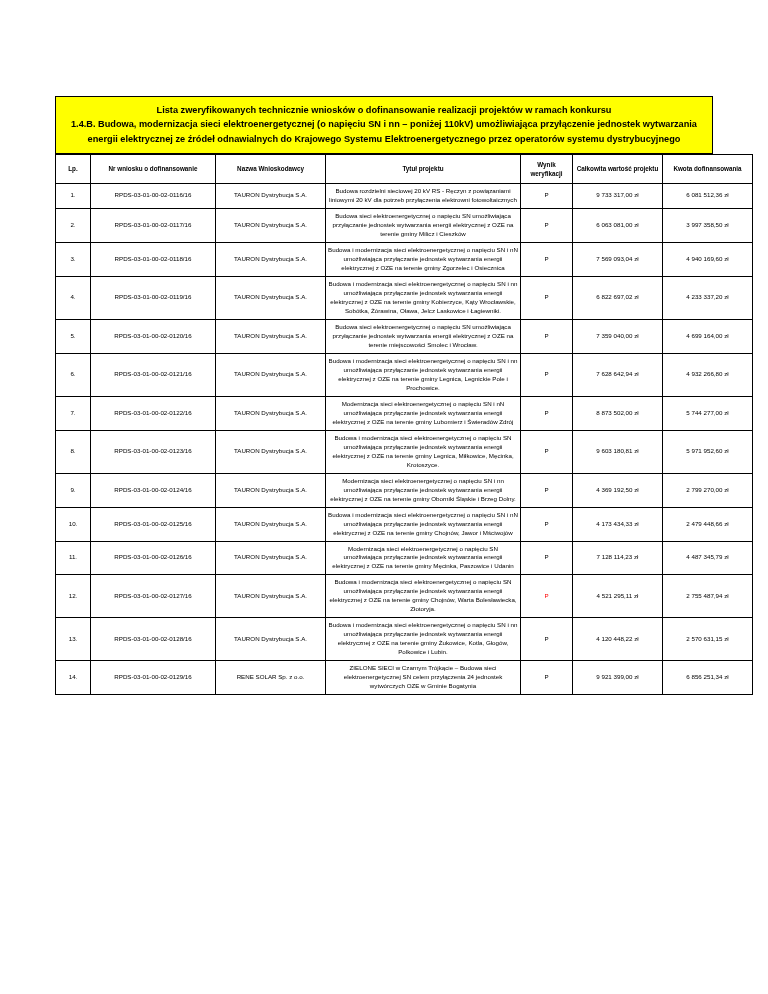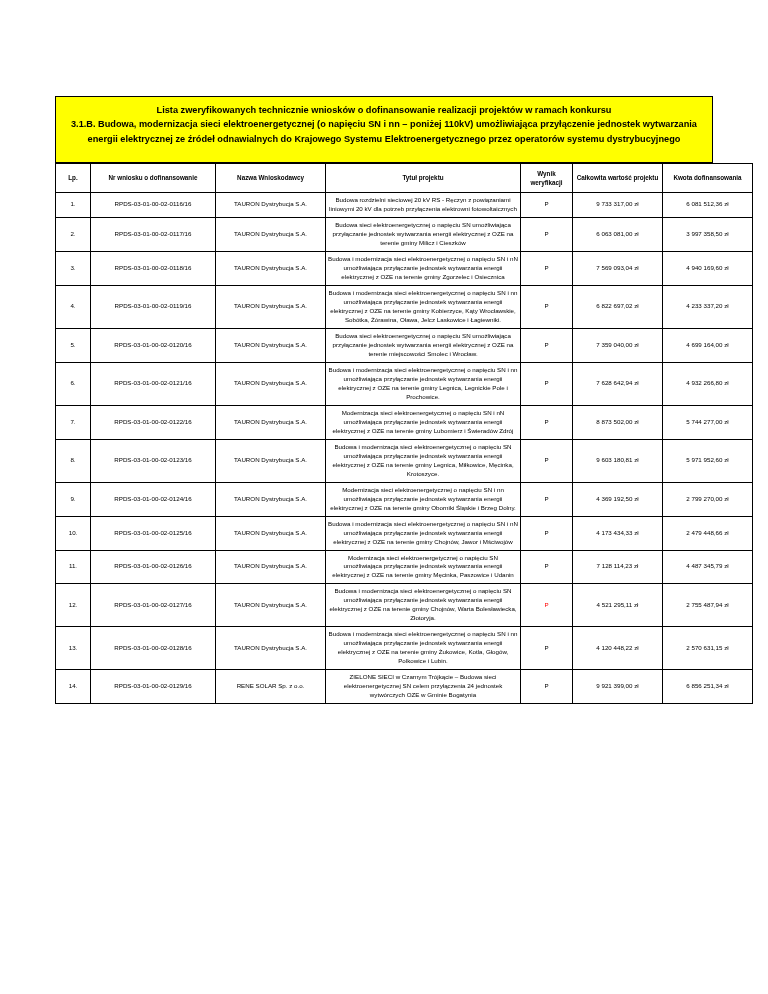--- a/index.html
+++ b/index.html
@@ -21,21 +21,21 @@
     box-sizing: border-box;
     padding: 96px 55px 0 55px;
   }
   .doc-title {
     background: #ffff00;
     border: 1px solid #000000;
     text-align: center;
     font-size: 9.2px;
     font-weight: bold;
     line-height: 1.55;
-    padding: 6px 8px 16px 8px;
+    padding: 6px 8px 7px 8px;
     box-sizing: border-box;
   }
   .doc-title div {
     margin: 0;
   }
   table.grid {
     border-collapse: collapse;
     width: 100%;
     table-layout: fixed;
     border: 1px solid #000000;
@@ -63,21 +63,21 @@
   td.c-kwota { text-align: center; width: 85px; }
   .red { color: #ff0000; }
 </style>
 </head>
 <body>
 
 <div class="page">
 
   <div class="doc-title">
     <div>Lista zweryfikowanych technicznie wniosków o dofinansowanie realizacji projektów w ramach konkursu</div>
-    <div>3.1.B. Budowa, modernizacja sieci elektroenergetycznej (o napięciu SN i nn – poniżej 110kV) umożliwiająca przyłączenie jednostek wytwarzania energii elektrycznej ze źródeł odnawialnych do Krajowego Systemu Elektroenergetycznego przez operatorów systemu dystrybucyjnego</div>
+    <div>1.4.B. Budowa, modernizacja sieci elektroenergetycznej (o napięciu SN i nn – poniżej 110kV) umożliwiająca przyłączenie jednostek wytwarzania energii elektrycznej ze źródeł odnawialnych do Krajowego Systemu Elektroenergetycznego przez operatorów systemu dystrybucyjnego</div>
   </div>
 
   <table class="grid">
     <thead>
       <tr>
         <th style="width:30px;">Lp.</th>
         <th style="width:120px;">Nr wniosku o dofinansowanie</th>
         <th style="width:105px;">Nazwa Wnioskodawcy</th>
         <th style="width:190px;">Tytuł projektu</th>
         <th style="width:47px;">Wynik weryfikacji</th>

